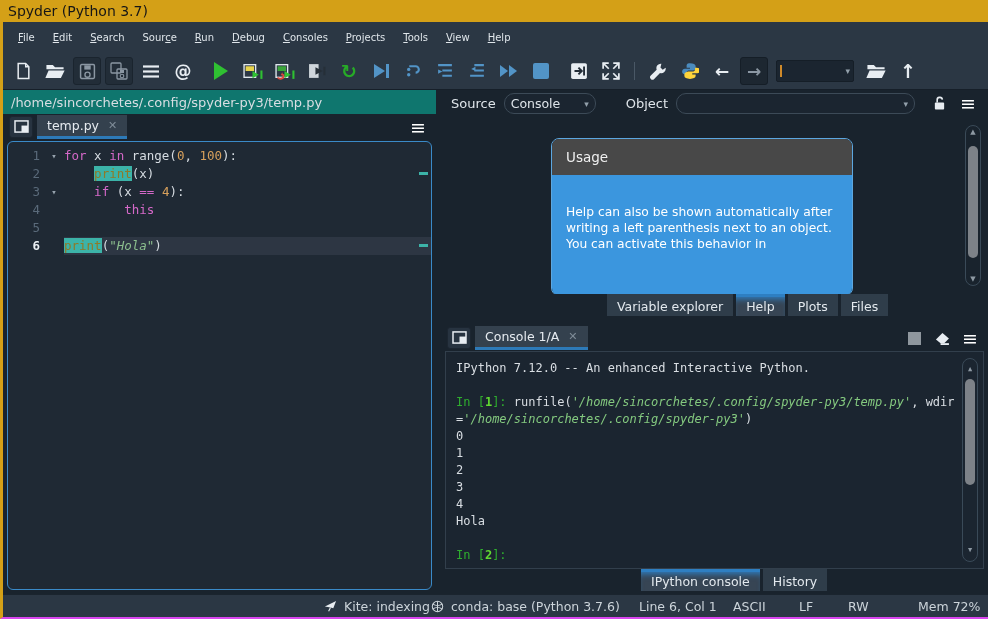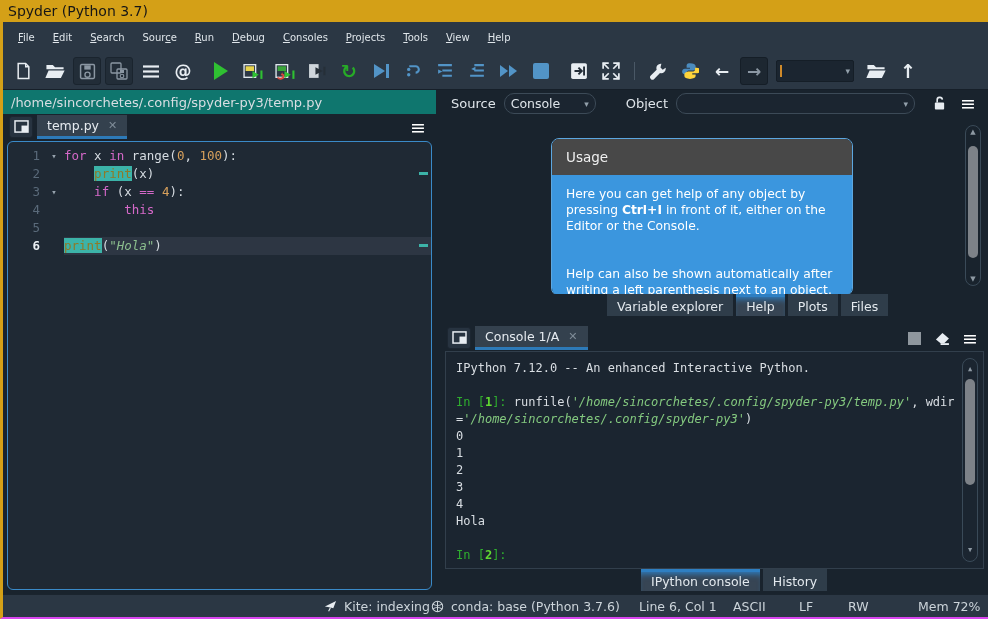--- a/index.html
+++ b/index.html
@@ -65,21 +65,21 @@
   
   #helphead{height:27px;display:flex;align-items:center;gap:8px;padding:0 10px 0 10px;background:var(--deep);flex:0 0 auto;font-size:13px}
   .combo{height:21px;background:#1b2530;border:1px solid #3c4a57;border-radius:10px;display:flex;align-items:center;padding:0 6px;font-size:12.5px}
   #src-combo{width:92px}
   #obj-combo{flex:1 1 auto;max-width:300px}
   .combo .dd{margin-left:auto}
   #helpbody{height:177px;position:relative;background:var(--deep);flex:0 0 auto;overflow:hidden}
   #usage-box{position:absolute;left:110px;top:21px;width:302px;height:158px;border:1px solid #5ca7e0;border-radius:8px;overflow:hidden;display:flex;flex-direction:column}
   #usage-head{height:36px;background:#484848;color:#f0f0f0;font-size:13.5px;display:flex;align-items:center;padding-left:14px;flex:0 0 auto}
   #usage-body{flex:1;background:#3b96de;color:#fff;font-size:12.3px;line-height:16px;padding:11px 14px}
-  #usage-p2{margin-top:32px}
+  #usage-p2{margin-top:18px}
   .vscroll{position:absolute;right:7px;top:8px;bottom:8px;width:16px;border:1px solid #3a4a58;border-radius:8px;display:flex;flex-direction:column;align-items:center;justify-content:space-between;padding:2px 0}
   .sarrow{font-size:7px;color:#8e99a3}
   .sthumb{position:absolute;left:2px;right:2px;background:#7d8288;border-radius:6px}
   #help-thumb{top:20px;height:112px}
   #con-thumb{top:20px;height:106px}
   .tabs-strip{height:27px;display:flex;gap:3px;align-items:flex-start;background:var(--deep);flex:0 0 auto}
   #help-tabs{padding-left:166px}
   #con-bottom-tabs{padding-left:200px;height:25px}
   .stab{height:22px;display:flex;align-items:center;padding:0 10px;font-size:12.5px;color:#e3e9ee;background:#2f3d4a;border-top:3px solid transparent}
   .stab.active{background:#374554;border-top:3px solid #2e7fc2;box-shadow:inset 0 6px 6px -4px #2e7fc2}
@@ -351,21 +351,20 @@
                 <rect x="2" y="7" width="10" height="7.5" rx="1" fill="#e8edf2"></rect>
                 <path d="M4.5 7V4.5a2.8 2.8 0 0 1 5.6-.6" fill="none" stroke="#e8edf2" stroke-width="1.7"></path>
               </svg>
             </span>
           <span class="bar-menu" style="margin:0 2px 0 6px">≡</span>
         </div>
         <div id="helpbody">
           <div id="usage-box">
             <div id="usage-head">Usage</div>
             <div id="usage-body">
-              <div id="usage-p1"><span>Here you can get help of any object by pressing </span><b>Ctrl+I</b><span> in front of it, either on the Editor or the Console.</span></div>
               <div id="usage-p2"><span>Help can also be shown automatically after writing a left parenthesis next to an object. You can activate this behavior in </span></div>
             </div>
           </div>
           <div class="vscroll">
             <span class="sarrow">▲</span>
             <span class="sthumb" id="help-thumb"></span>
             <span class="sarrow">▼</span>
           </div>
         </div>
         <div class="tabs-strip" id="help-tabs">

